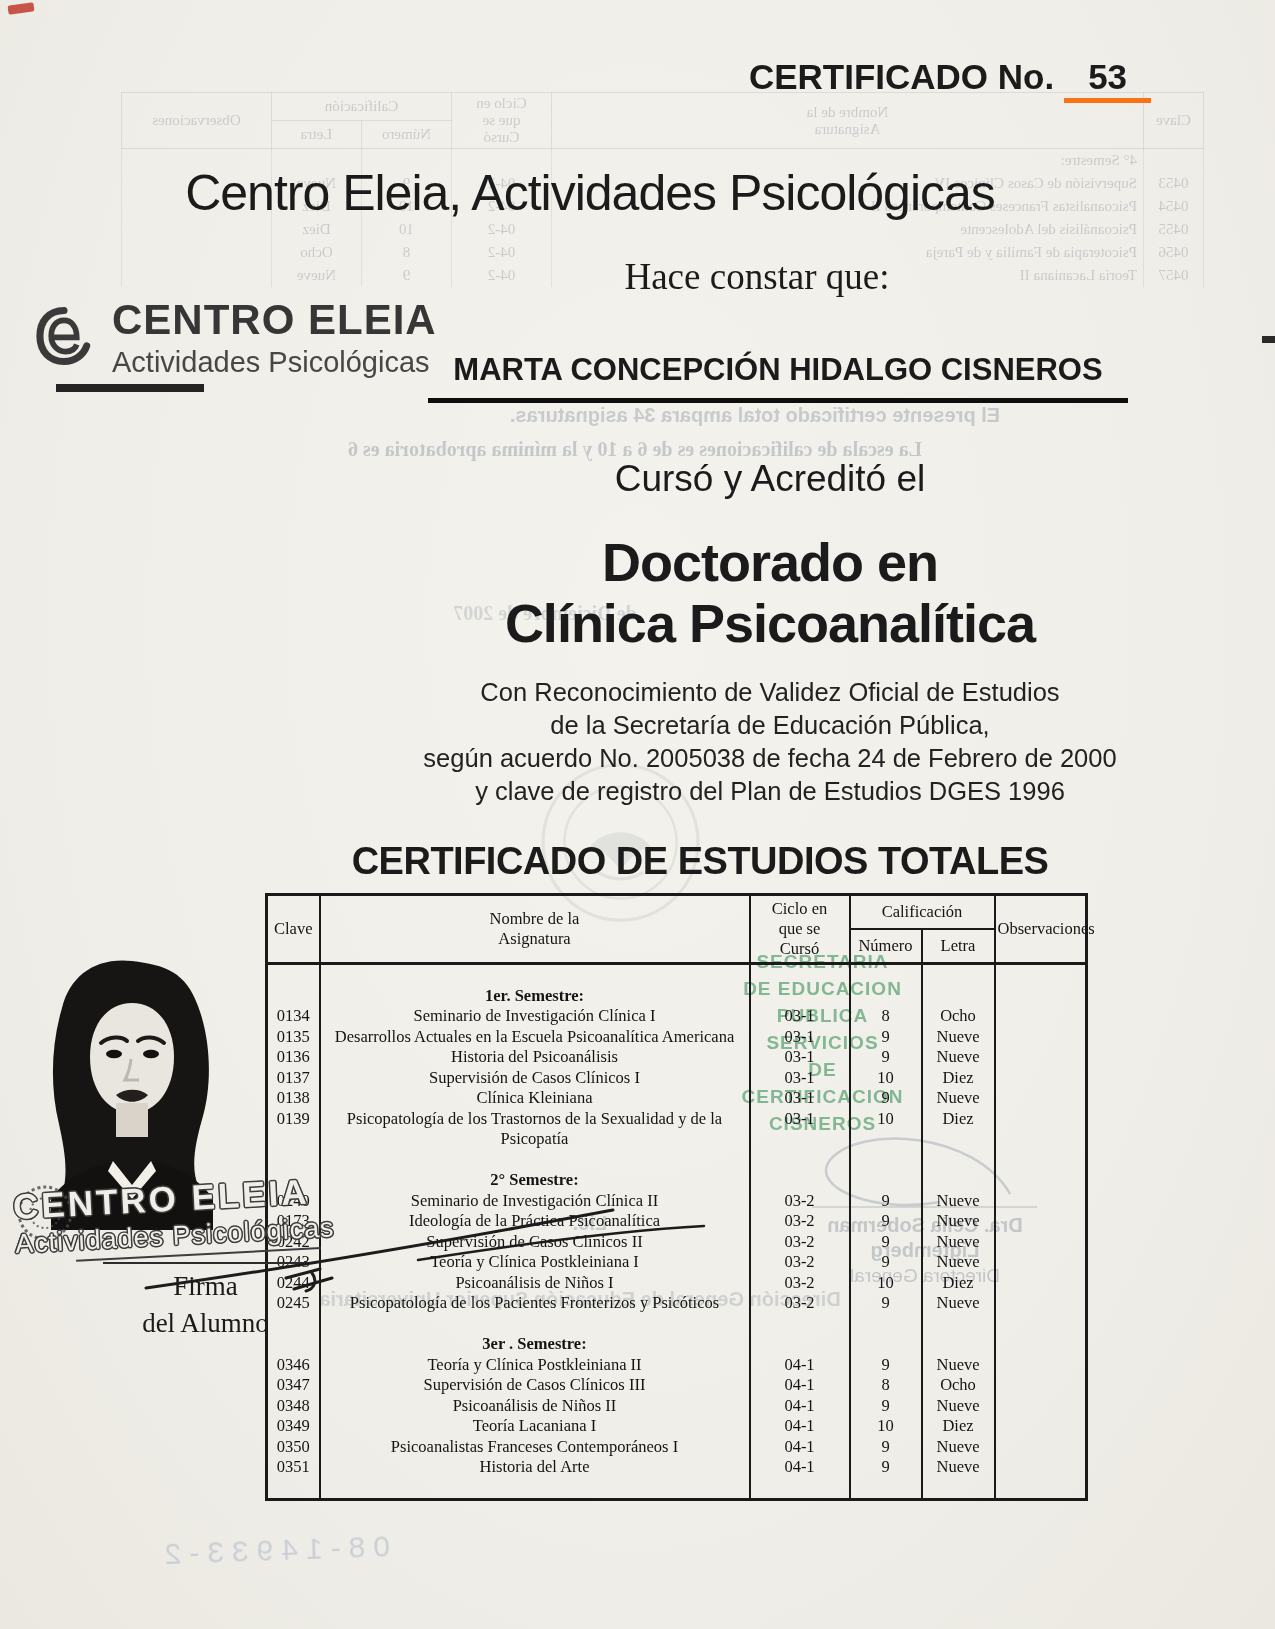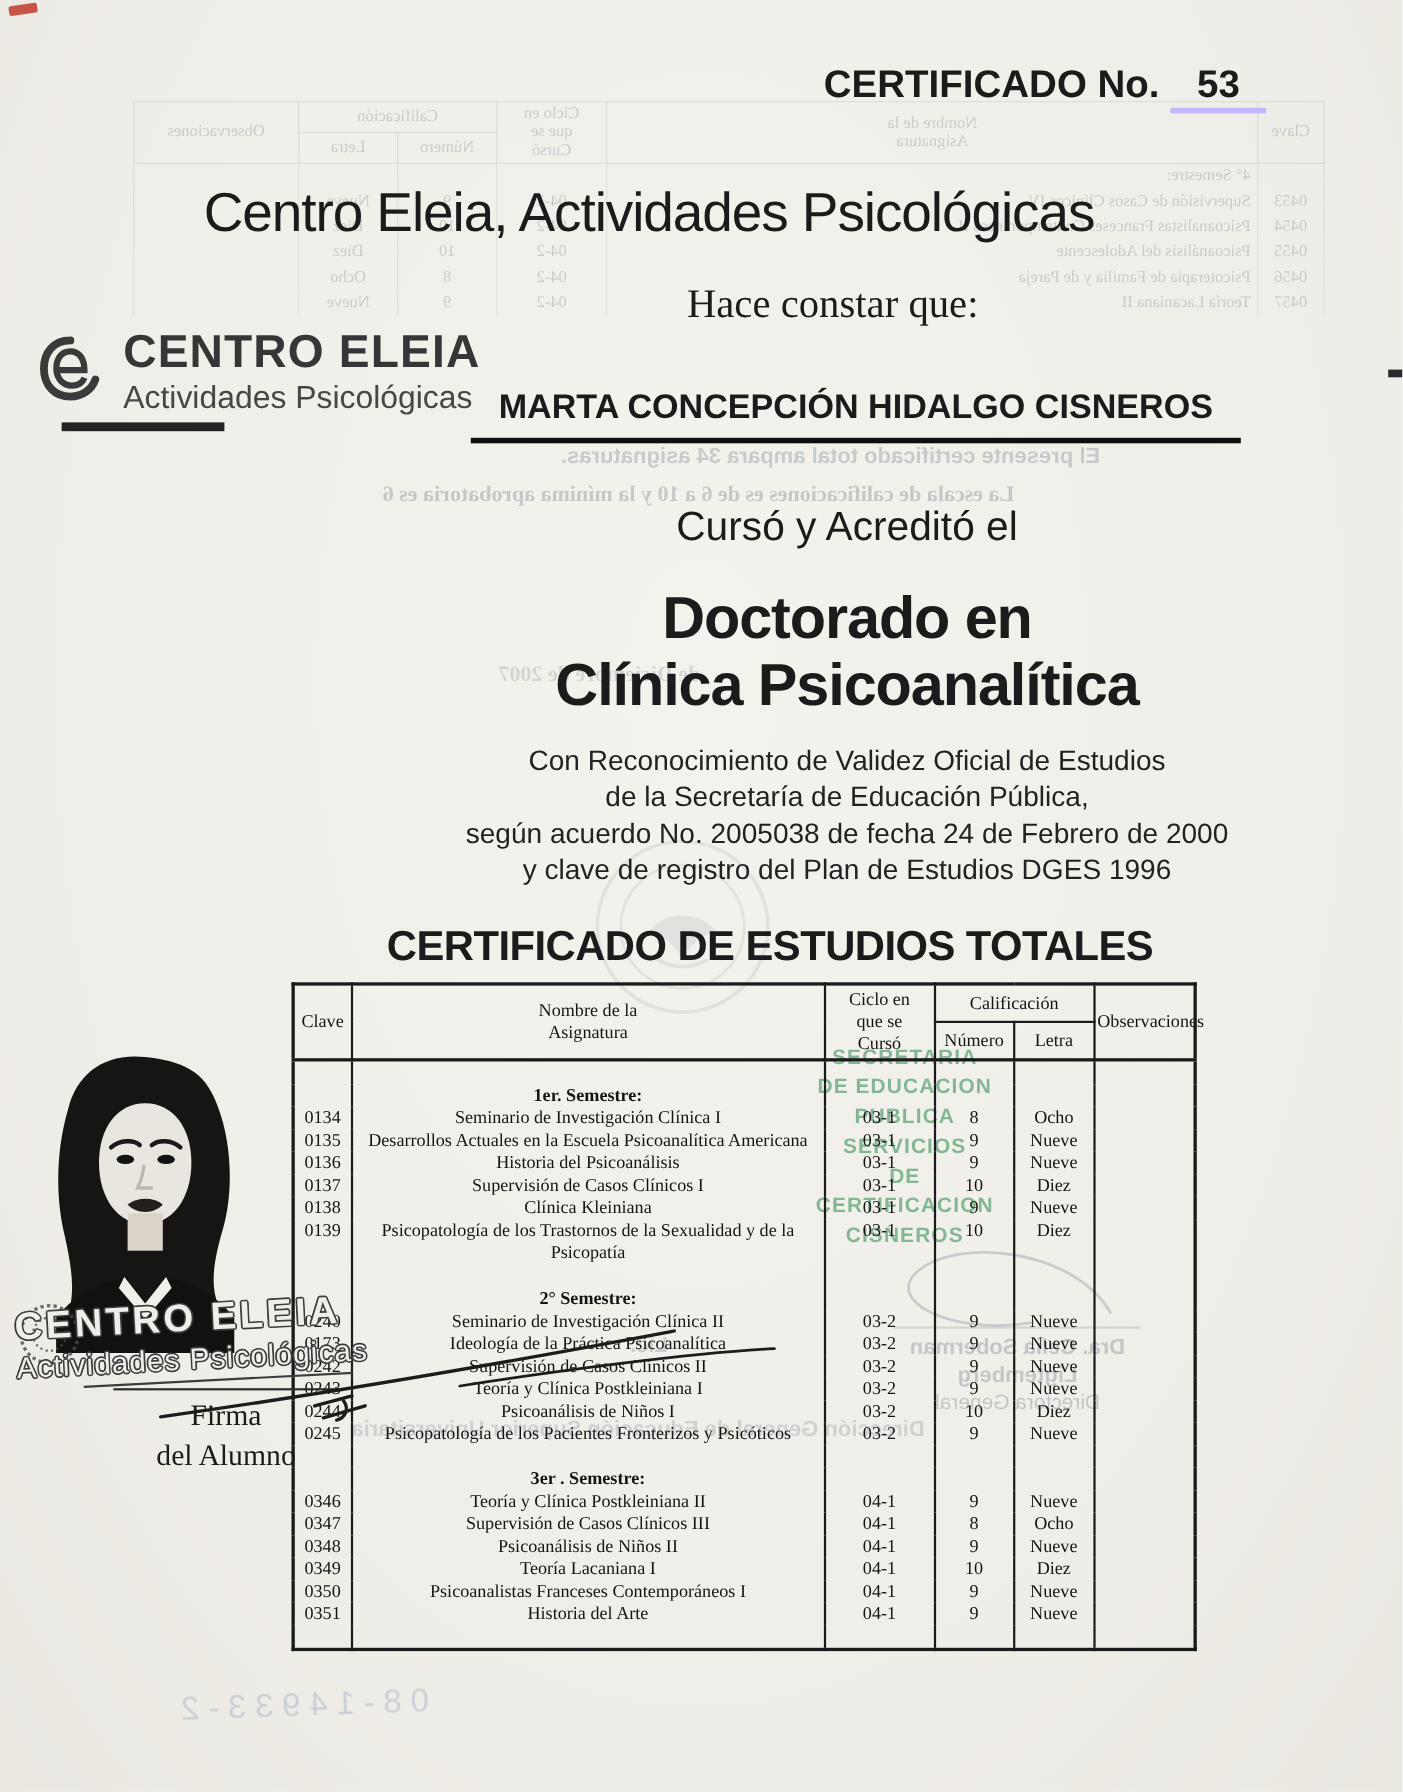--- a/index.html
+++ b/index.html
@@ -9,21 +9,21 @@
     font-family:"Liberation Sans", sans-serif;color:#1b1b1b;
   }
   .abs{position:absolute;}
   .ctr{text-align:center;}
   .pre{white-space:pre-line;}
   .mirror{transform:scaleX(-1);filter:blur(0.5px);}
   .bleed{color:#8d97a2;}
 
   
   #cert-no{top:57px;left:700px;width:500px;font-size:35px;font-weight:bold;z-index:2;}
-  #cert-no .num{border-bottom:5px solid #c4b5fd;padding:0 24px 1px;margin-left:10px;display:inline-block;}
+  #cert-no .num{border-bottom:5px solid #f97316;padding:0 24px 1px;margin-left:10px;display:inline-block;}
 
   
   #bleed-table-wrap{top:92px;left:122px;width:1082px;z-index:0;opacity:.40;}
   #bleed-table{width:100%;border-collapse:collapse;font-family:"Liberation Serif",serif;
     font-size:15px;color:#8d97a2;table-layout:fixed;}
   #bleed-table thead td{border:1px solid rgba(141,151,162,.55);text-align:center;padding:2px 0;}
   #bleed-table tbody td{border-left:1px solid rgba(141,151,162,.45);border-right:1px solid rgba(141,151,162,.45);
     padding:0 6px;height:23px;line-height:23px;overflow:hidden;}
   #bleed-table .c-nombre{text-align:left;} #bleed-table .c-clave,#bleed-table .c-ciclo,
   #bleed-table .c-numero,#bleed-table .c-letra{text-align:center;}

